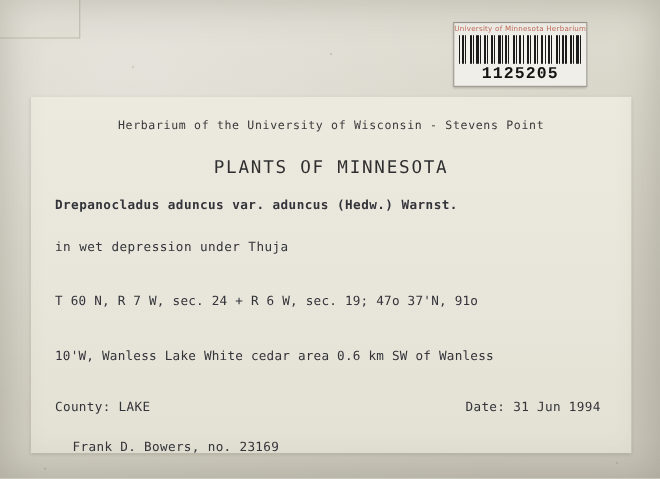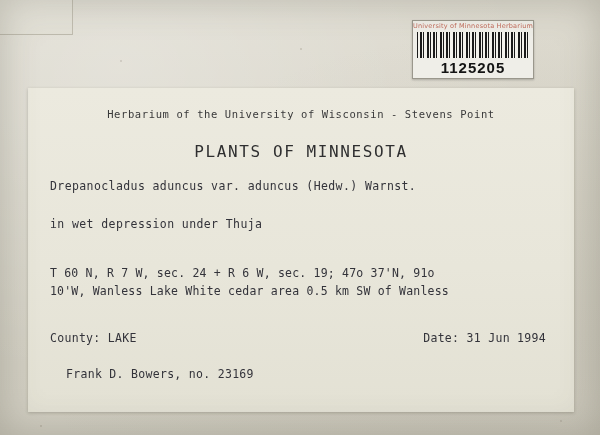--- a/index.html
+++ b/index.html
@@ -77,21 +77,21 @@
       #f3f2ec 1px, #f3f2ec 3px,
       #1b1b1b 3px, #1b1b1b 5px,
       #f3f2ec 5px, #f3f2ec 6px,
       #1b1b1b 6px, #1b1b1b 7px,
       #f3f2ec 7px, #f3f2ec 10px,
       #1b1b1b 10px, #1b1b1b 12px,
       #f3f2ec 12px, #f3f2ec 13px
     );
   }
   .barcode-number {
-    font-family: Liberation Sans, sans-serif;
+    font-family: Liberation Mono, monospace;
     font-size: 15px;
     font-weight: bold;
     color: #141414;
     text-align: center;
     letter-spacing: 1px;
     padding: 0 0 3px 0;
     line-height: 1.05;
   }
 
   
@@ -123,36 +123,38 @@
     letter-spacing: 1.6px;
     color: #2f2f30;
     margin: 0 0 18px 0;
   }
   .taxon {
     font-size: 11.5px;
     letter-spacing: 0.4px;
     color: #33333a;
     margin: 0 0 24px 0;
     white-space: nowrap;
+    font-weight: bold;
   }
   .habitat {
     font-size: 11.5px;
     letter-spacing: 0.4px;
     color: #33333a;
     margin: 16px 0 34px 0;
   }
   .locality {
     font-size: 11.5px;
     letter-spacing: 0.2px;
     line-height: 1.55;
     color: #33333a;
     margin: 0 0 30px 0;
   }
   .locality div {
     white-space: nowrap;
+    margin-top: 32px;
   }
   .county-row {
     display: flex;
     justify-content: space-between;
     align-items: baseline;
     font-size: 11.5px;
     letter-spacing: 0.3px;
     color: #33333a;
     margin: 0 0 22px 0;
     gap: 32px;
@@ -194,21 +196,21 @@
   </div>
 
   <div class="main-label">
     <div class="label-inner">
       <div class="herbarium-title">Herbarium of the University of Wisconsin - Stevens Point</div>
       <div class="plants-title">PLANTS OF MINNESOTA</div>
       <div class="taxon">Drepanocladus aduncus var. aduncus (Hedw.) Warnst.</div>
       <div class="habitat">in wet depression under Thuja</div>
       <div class="locality">
         <div>T 60 N, R 7 W, sec. 24 + R 6 W, sec. 19; 47o 37'N, 91o</div>
-        <div>10'W, Wanless Lake White cedar area 0.5 km SW of Wanless</div>
+        <div>10'W, Wanless Lake White cedar area 0.6 km SW of Wanless</div>
       </div>
       <div class="county-row">
         <span>County: LAKE</span>
         <span class="date">Date: 31 Jun 1994</span>
       </div>
       <div class="collector">Frank D. Bowers, no. 23169</div>
     </div>
   </div>
 
 </div>

